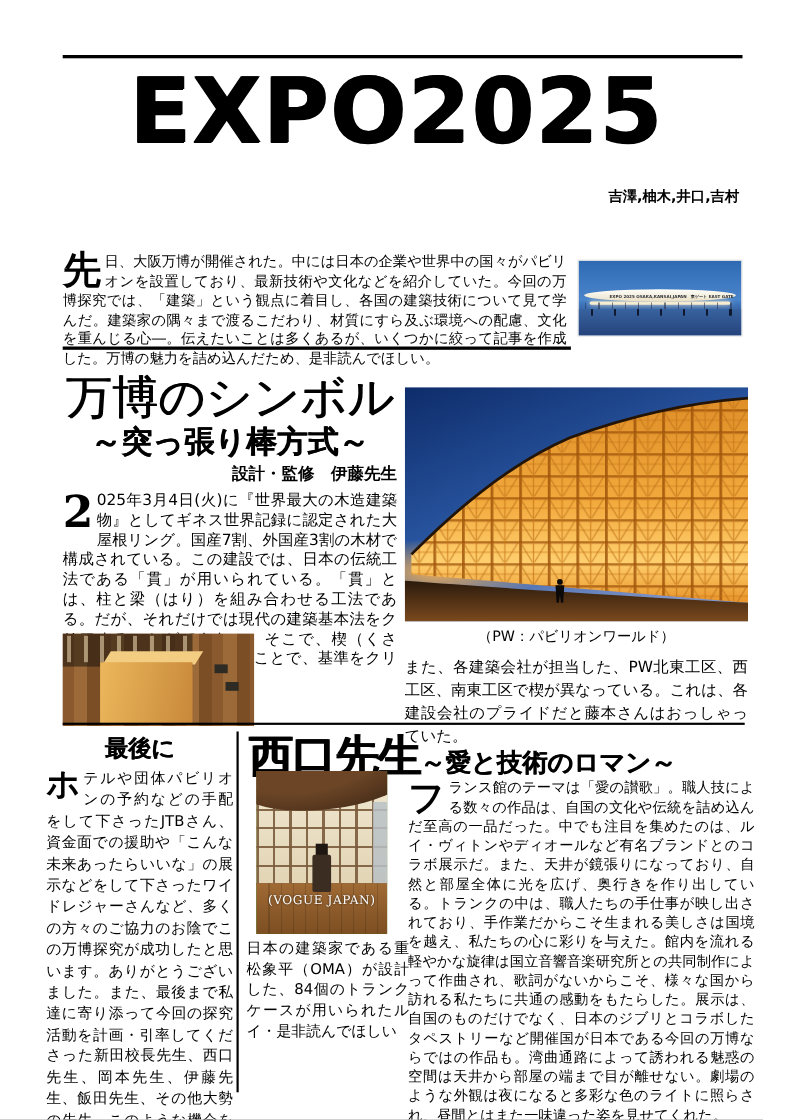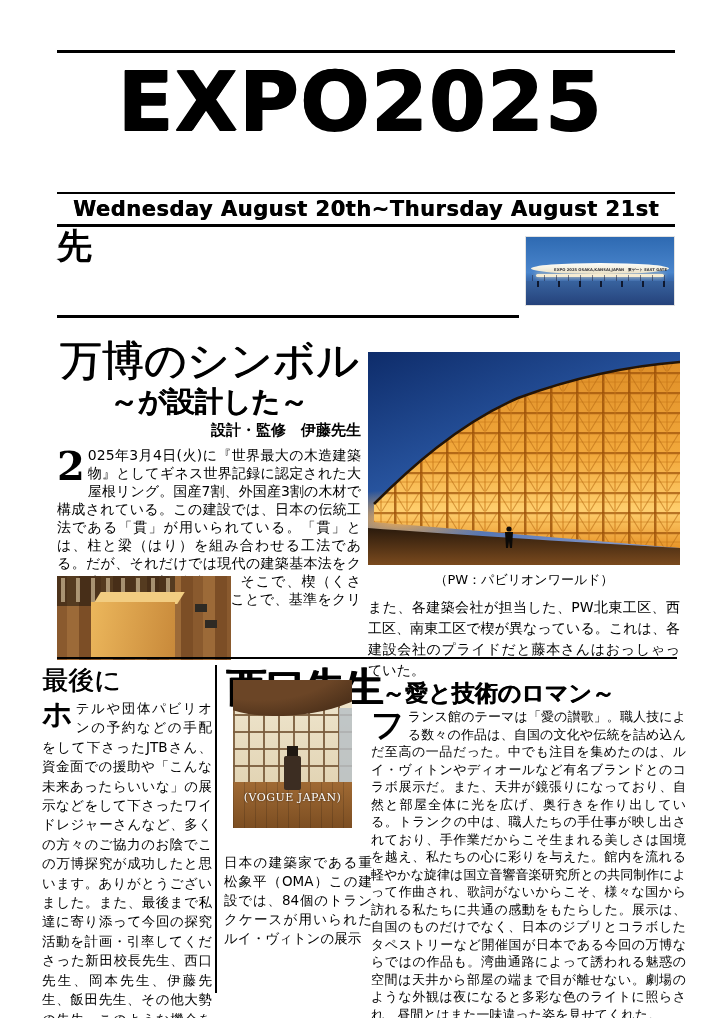--- a/index.html
+++ b/index.html
@@ -75,28 +75,28 @@
   .wp-plate1,.wp-plate2{position:absolute;width:12px;height:8px;background:#2e2a24;right:24px;}
   .wp-plate1{top:28px;} .wp-plate2{top:44px;right:14px;}
   
   .a1-right{left:368px;top:352px;width:312px;}
   .ring-photo{width:312px;height:213px;display:block;}
   .ring-caption{text-align:center;font-size:13px;line-height:16px;margin-top:7px;}
   .a1-body2{margin-top:9px;font-size:14px;line-height:21px;text-align:justify;}
   .line3{left:57px;top:657px;width:620px;height:2px;}
   
   .last-col{left:42px;top:665px;width:170px;}
-  .last-head{font-size:26px;line-height:30px;font-weight:400;text-align:left;text-shadow:.7px 0 0 #000;}
+  .last-head{font-size:21px;line-height:30px;font-weight:700;text-align:center;text-shadow:.7px 0 0 #000;}
   .last-body{margin-top:4px;font-size:13.5px;line-height:19.4px;text-align:justify;}
   .dc-last{font-size:30px;}
   .vline{left:215px;top:665px;width:2px;height:328px;background:#000;}
   .fr-head{left:226px;top:660px;width:456px;white-space:nowrap;}
   .fr-head-main{font-size:40px;font-weight:900;letter-spacing:-1px;text-shadow:1.2px 0 0 #000;}
   .fr-head-sub{font-size:23px;font-weight:700;text-shadow:.6px 0 0 #000;}
-  .lv-photo{left:233px;top:680px;width:119px;height:148px;overflow:hidden;background:#4d7c0f;}
+  .lv-photo{left:233px;top:701px;width:119px;height:148px;overflow:hidden;background:#4d7c0f;}
   .lv-wall{position:absolute;left:0;right:0;top:6px;bottom:44px;
     background:
       repeating-linear-gradient(90deg,rgba(122,92,60,.9) 0 2px,transparent 2px 15px),
       repeating-linear-gradient(0deg,rgba(122,92,60,.9) 0 2px,transparent 2px 17px),
       linear-gradient(#f0e7d0,#e2d4b4);}
   .lv-ceiling{position:absolute;left:-24px;top:-34px;width:170px;height:70px;
     background:radial-gradient(ellipse at 30% 0,#6b4526 55%,#2e1c0e 100%);
     border-radius:0 0 100% 60%;}
   .lv-window{position:absolute;right:0;top:28px;width:13px;bottom:46px;background:#b9c1c5;opacity:.85;}
   .lv-floor{position:absolute;left:0;right:0;bottom:0;height:46px;
@@ -112,38 +112,38 @@
   .fr-body{left:371px;top:708px;width:315px;font-size:13px;line-height:17.5px;text-align:justify;}
   .dc-fr{font-size:33px;margin-top:2px;}
 </style>
 </head>
 <body>
 
 <div class="page">
 
   <div class="abs rule hdr-line1"></div>
   <div class="abs title">EXPO2025</div>
-  <div class="abs date-banner">Wednesday August 20th~Thursday August 21st</div>
+  <div class="abs authors">吉澤,柚木,井口,吉村</div>
 
   <div class="abs intro">
     <div class="gate-photo">
       <div class="gate-canopy"></div>
       <div class="gate-sign">EXPO 2025 OSAKA,KANSAI,JAPAN　東ゲート EAST GATE</div>
       <div class="gate-glow"></div>
       <div class="gate-poles"></div>
       <div class="gate-plaza"></div>
       <div class="gate-people"></div>
     </div>
-    <span class="dc dc-intro">先</span>
+    <span class="dc dc-intro">先</span><span>日、大阪万博が開催された。中には日本の企業や世界中の国々がパビリオンを設置しており、最新技術や文化などを紹介していた。今回の万博探究では、「建築」という観点に着目し、各国の建築技術について見て学んだ。建築家の隅々まで渡るこだわり、材質にすら及ぶ環境への配慮、文化を重んじる心―。伝えたいことは多くあるが、いくつかに絞って記事を作成した。万博の魅力を詰め込んだため、是非読んでほしい。</span>
   </div>
   <div class="abs rule line2"></div>
 
   <div class="abs a1-left">
     <div class="a1-head">万博のシンボル</div>
-    <div class="a1-sub">～が設計した～</div>
+    <div class="a1-sub">～突っ張り棒方式～</div>
     <div class="a1-byline">設計・監修　伊藤先生</div>
     <div class="a1-body">
       <span class="dc dc-a1">2</span><span>025年3月4日(火)に『世界最大の木造建築物』としてギネス世界記録に認定された大屋根リング。国産7割、外国産3割の木材で構成されている。この建設では、日本の伝統工法である「貫」が用いられている。「貫」とは、柱と梁（はり）を組み合わせる工法である。だが、それだけでは現代の建築基本法をクリアすることができない。そこで、楔（くさび）の部分に金属を用いることで、基準をクリアした。</span>
     </div>
   </div>
 
   <div class="abs a1-images">
     <div class="wood-photo">
       <div class="wp-top"></div>
       <div class="wp-slits"></div>
@@ -216,19 +216,19 @@
 
   <div class="abs lv-photo">
     <div class="lv-wall"></div>
     <div class="lv-window"></div>
     <div class="lv-ceiling"></div>
     <div class="lv-floor"></div>
     <div class="lv-art"></div>
     <div class="lv-pedestal"></div>
     <div class="lv-credit">(VOGUE JAPAN)</div>
   </div>
-  <div class="abs lv-caption">日本の建築家である重松象平（OMA）この建設では、84個のトランクケースが用いられたルイ・ヴィトンの展示</div>
+  <div class="abs lv-caption">日本の建築家である重松象平（OMA）が設計した、84個のトランクケースが用いられたルイ・是非読んでほしい</div>
 
   <div class="abs fr-body">
     <span class="dc dc-fr">フ</span><span>ランス館のテーマは「愛の讃歌」。職人技による数々の作品は、自国の文化や伝統を詰め込んだ至高の一品だった。中でも注目を集めたのは、ルイ・ヴィトンやディオールなど有名ブランドとのコラボ展示だ。また、天井が鏡張りになっており、自然と部屋全体に光を広げ、奥行きを作り出している。トランクの中は、職人たちの手仕事が映し出されており、手作業だからこそ生まれる美しさは国境を越え、私たちの心に彩りを与えた。館内を流れる軽やかな旋律は国立音響音楽研究所との共同制作によって作曲され、歌詞がないからこそ、様々な国から訪れる私たちに共通の感動をもたらした。展示は、自国のものだけでなく、日本のジブリとコラボしたタペストリーなど開催国が日本である今回の万博ならではの作品も。湾曲通路によって誘われる魅惑の空間は天井から部屋の端まで目が離せない。劇場のような外観は夜になると多彩な色のライトに照らされ、昼間とはまた一味違った姿を見せてくれた。</span>
   </div>
 
 </div>
 
 </body></html>

